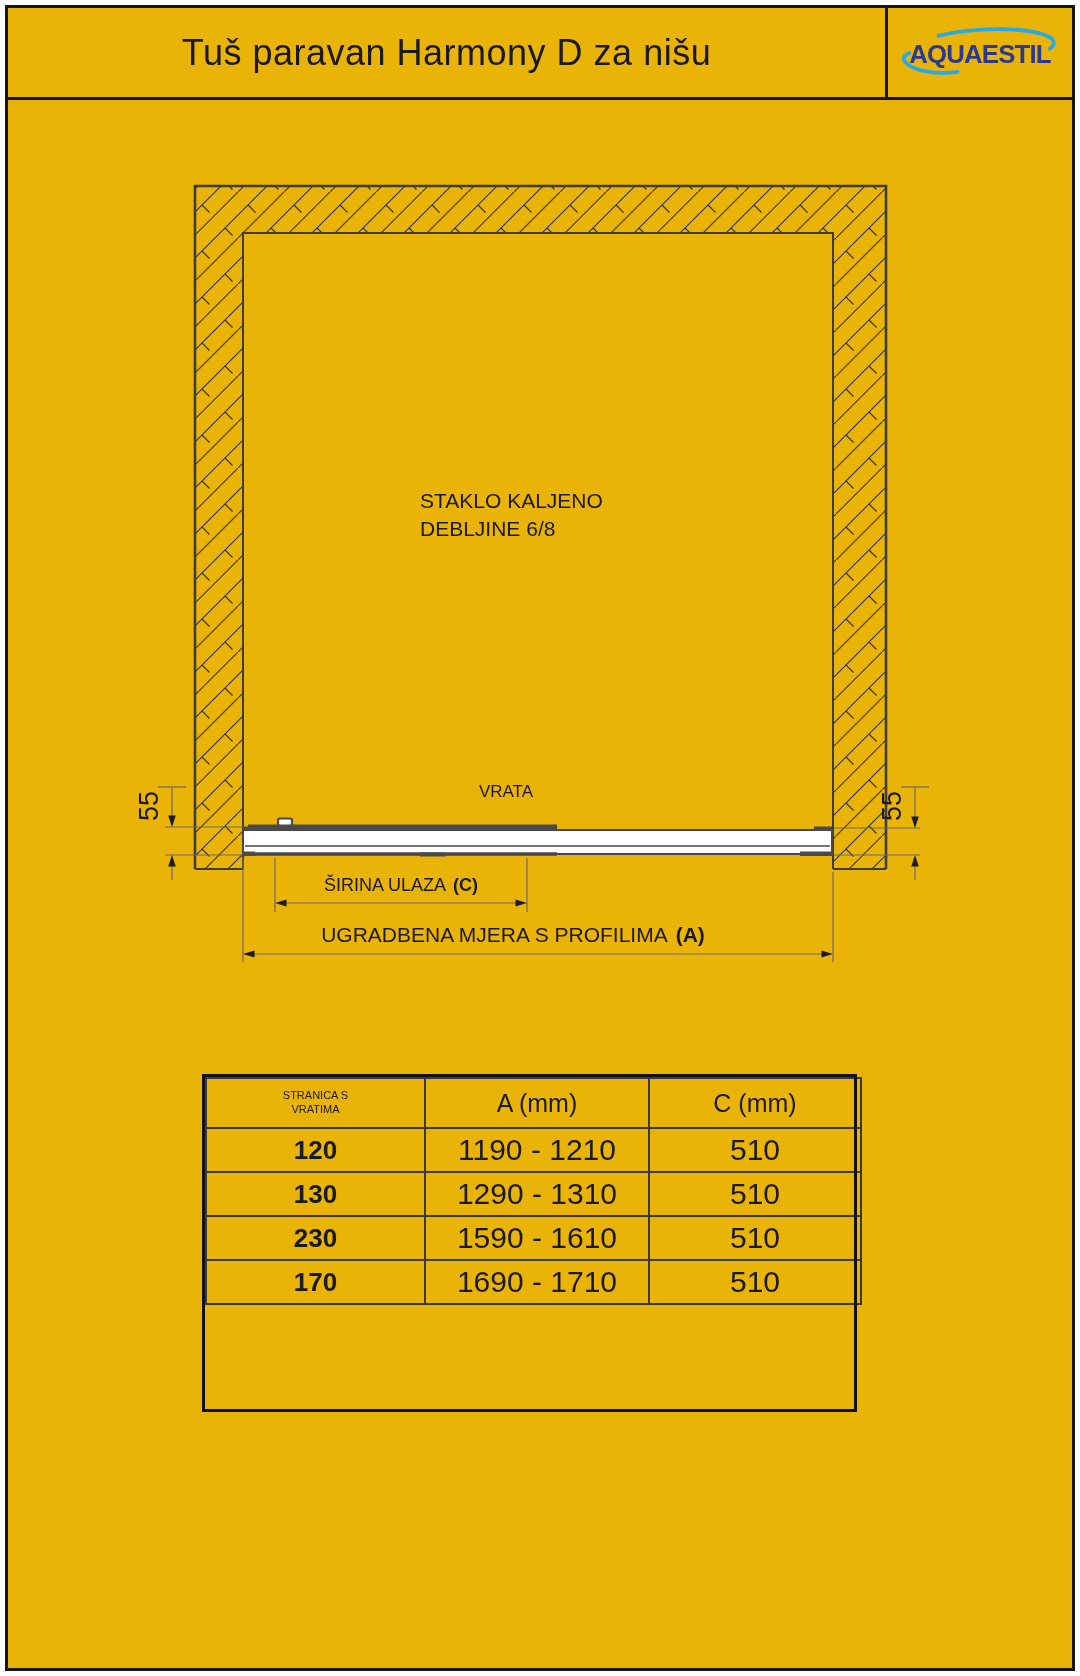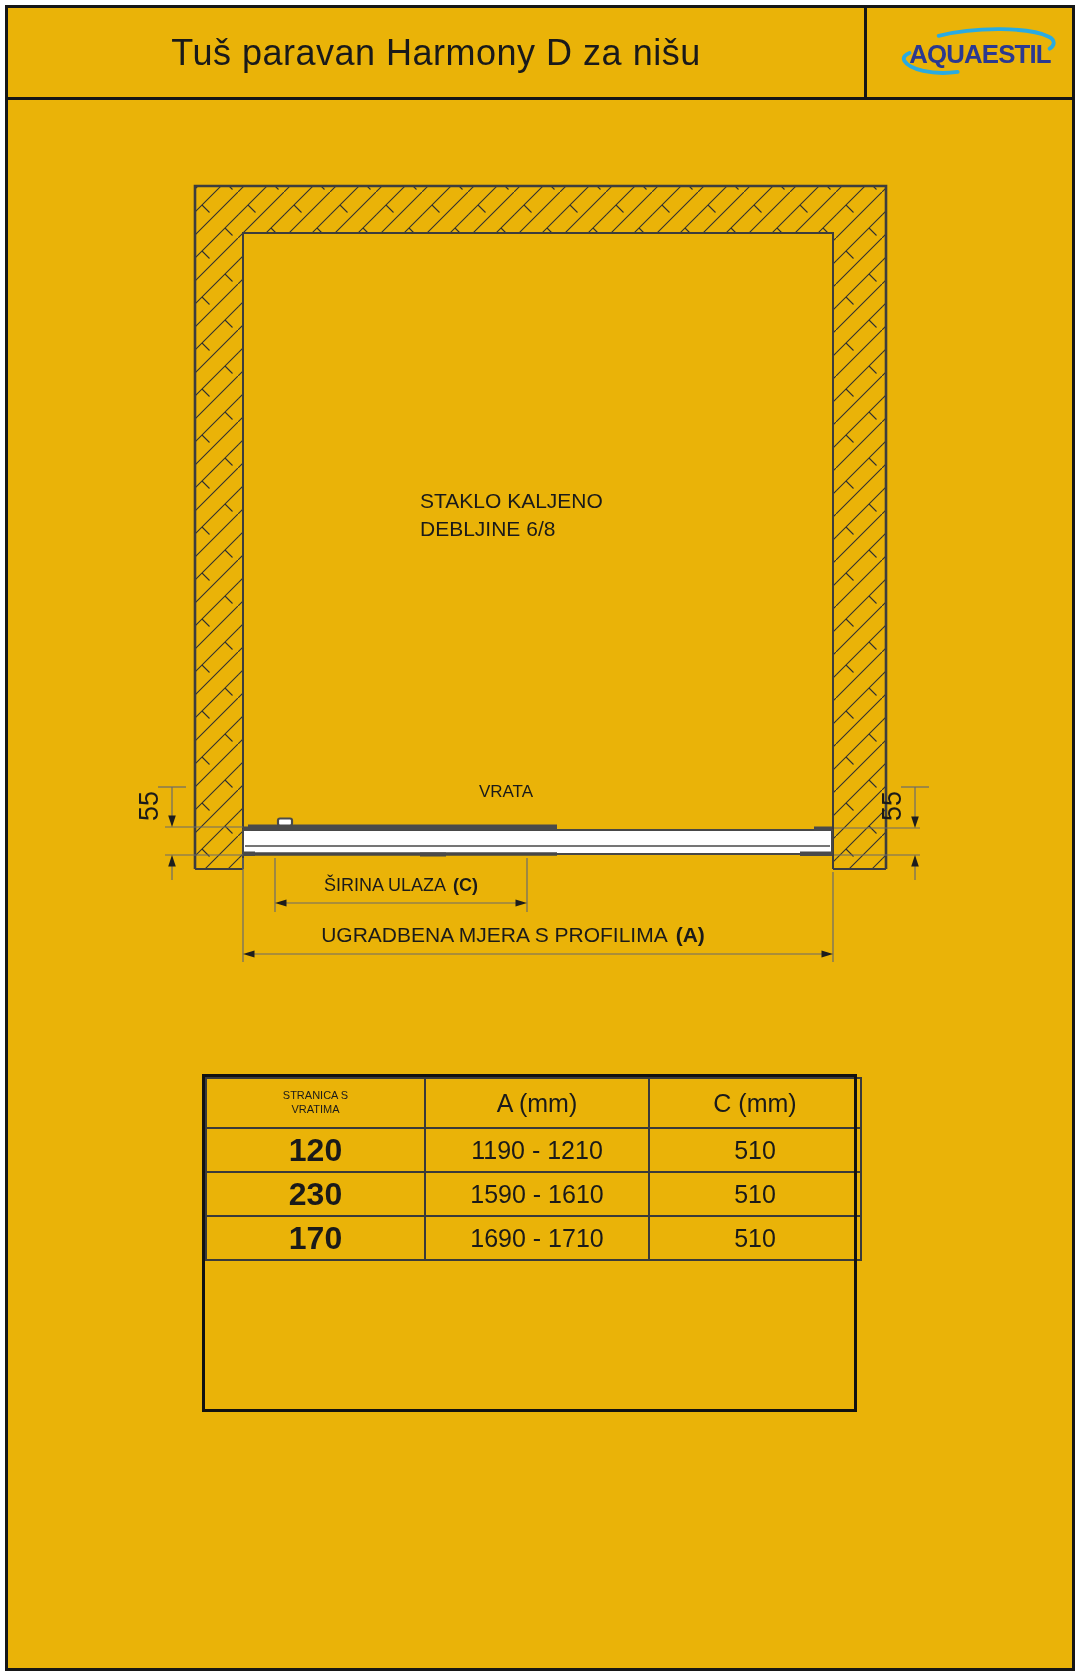--- a/index.html
+++ b/index.html
@@ -20,43 +20,43 @@
   .header-title-cell{
     flex:1;
     display:flex;align-items:center;justify-content:center;
   }
   .header-title-cell span{
     font-size:36px;color:#1a1a1a;letter-spacing:0.5px;
   }
   .header-logo-cell{
     width:184px;
     border-left:3px solid #161616;
-    display:flex;align-items:center;justify-content:center;padding-left:21px;
+    display:flex;align-items:center;justify-content:center;
   }
   .drawing{
     position:absolute;left:0;top:92px;width:1064px;height:880px;
   }
   .drawing text{font-family:"Liberation Sans", sans-serif;fill:#1a1a1a;}
   .dims-table{
     position:absolute;left:197px;top:1069px;
     width:643px;
     border-collapse:collapse;
     table-layout:fixed;
   }
   .dims-table td{
     border:2px solid #3a3a3a;
     text-align:center;vertical-align:middle;
     color:#1a1a1a;
   }
   .dims-table tr.hdr td{height:46px;}
-  .dims-table tr.row td{height:40px;font-size:25px;}
+  .dims-table tr.row td{height:40px;font-size:30px;}
   .dims-table td.c1{width:215px;}
   .dims-table td.c2{width:220px;}
   .dims-table td.c3{width:208px;}
-  .dims-table tr.row td.c1{font-weight:bold;font-size:32px;}
+  .dims-table tr.row td.c1{font-weight:bold;font-size:26px;}
   .hdr .h-small{font-size:11px;display:inline-block;max-width:112px;line-height:1.25;}
   .hdr .h-big{font-size:25px;}
   .tbl-outline{
     position:absolute;left:194px;top:1066px;width:649px;height:332px;
     border:3px solid #111;pointer-events:none;
   }
   .logo-svg text{font-family:"Liberation Sans", sans-serif;}
 </style>
 </head>
 <body>
@@ -158,20 +158,25 @@
         <td class="c1"><span class="h-small">STRANICA S VRATIMA</span></td>
         <td class="c2"><span class="h-big">A (mm)</span></td>
         <td class="c3"><span class="h-big">C (mm)</span></td>
       </tr>
       <tr class="row">
         <td class="c1">120</td>
         <td class="c2">1190 - 1210</td>
         <td class="c3">510</td>
       </tr>
       <tr class="row">
+        <td class="c1">130</td>
+        <td class="c2">1290 - 1310</td>
+        <td class="c3">510</td>
+      </tr>
+      <tr class="row">
         <td class="c1">230</td>
         <td class="c2">1590 - 1610</td>
         <td class="c3">510</td>
       </tr>
       <tr class="row">
         <td class="c1">170</td>
         <td class="c2">1690 - 1710</td>
         <td class="c3">510</td>
       </tr>
     </tbody>

